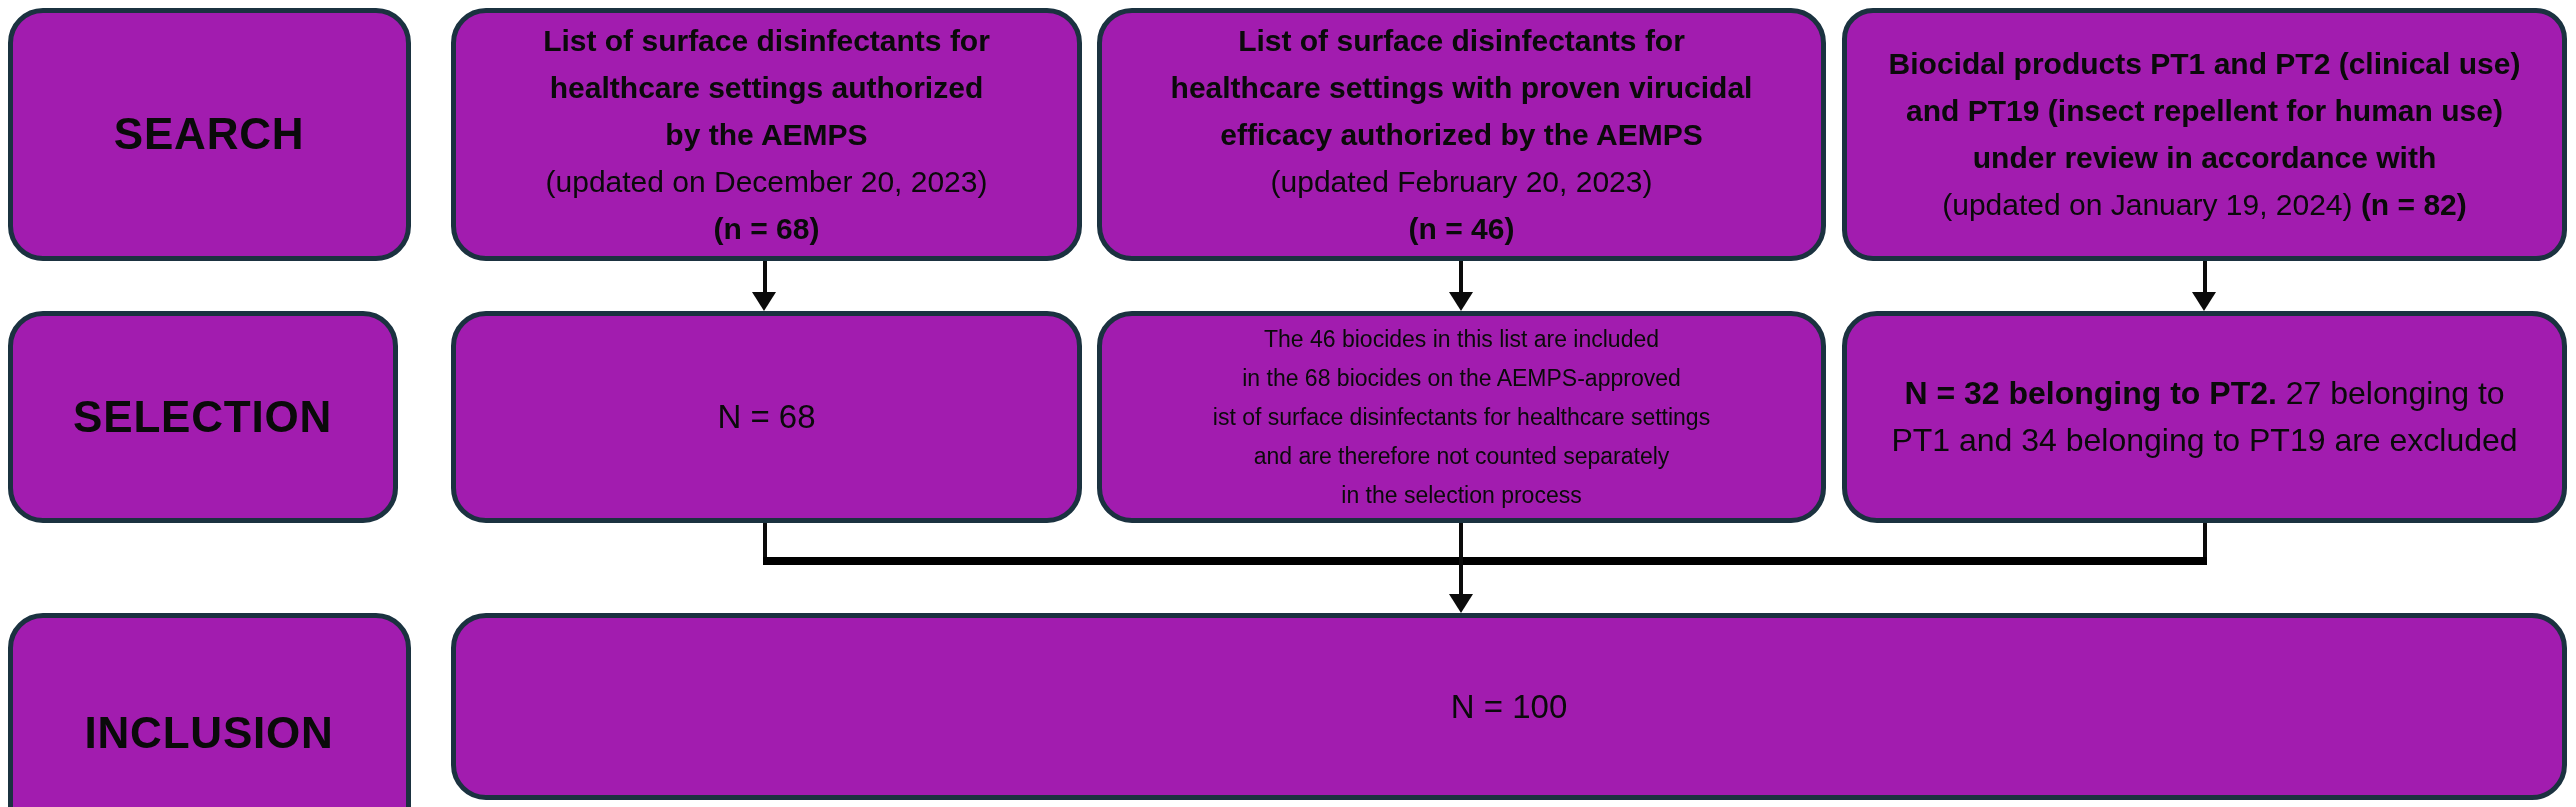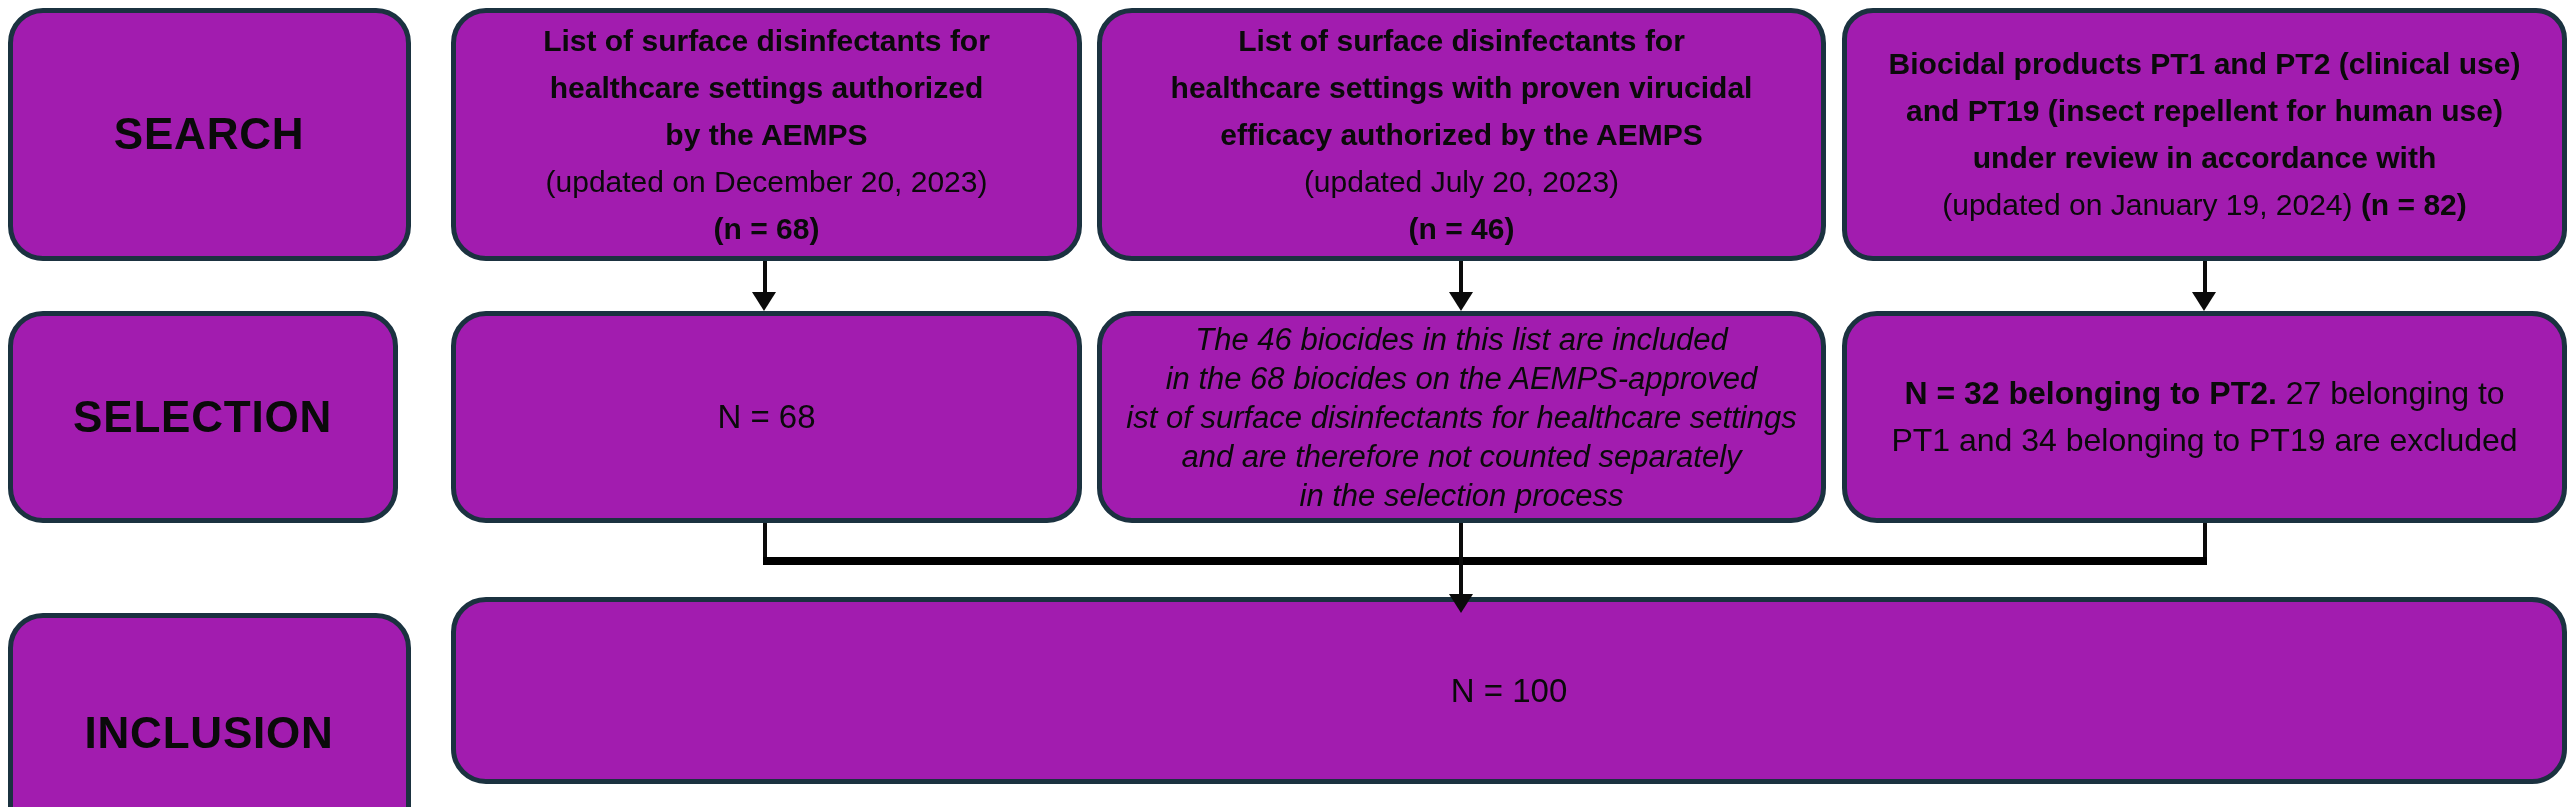--- a/index.html
+++ b/index.html
@@ -34,23 +34,22 @@
     font-size: 44px;
     letter-spacing: 0.8px;
   }
   .boxtext {
     font-size: 30px;
     line-height: 47px;
   }
   .boxtext .tline { white-space: nowrap; }
   .boxtext .b, .boxtext span.b { font-weight: bold; }
   .note-text {
-    font-size: 31px;
+    font-size: 23px;
     line-height: 39px;
-    font-style: italic;
   }
   .pt2-text {
     font-size: 32px;
     line-height: 47px;
     text-align: right;
   }
   .nvalue {
     font-size: 33px;
   }
   
@@ -59,21 +58,21 @@
   #lbl-inclusion { left: 7.6px;  top: 613px; width: 403px; height: 240px; }
   
   #box-s1 { left: 451px;  top: 7.6px; width: 631px; height: 253px; }
   #box-s2 { left: 1097px; top: 7.6px; width: 729px; height: 253px; }
   #box-s3 { left: 1842px; top: 7.6px; width: 725px; height: 253px; border-radius: 31px; }
   
   #box-m1 { left: 451px;  top: 311px; width: 631px; height: 212px; }
   #box-m2 { left: 1097px; top: 311px; width: 729px; height: 212px; padding: 0 4.5px; }
   #box-m3 { left: 1842px; top: 311px; width: 725px; height: 212px; }
   
-  #box-inc { left: 451px; top: 597px; width: 2116px; height: 187px; }
+  #box-inc { left: 451px; top: 613px; width: 2116px; height: 187px; }
 
   
   .vline {
     position: absolute;
     width: 3.8px;
     background: #0b0b0b;
   }
   .arrowhead {
     position: absolute;
     width: 0;
@@ -122,21 +121,21 @@
       <div class="tline"><span class="b">List of surface disinfectants for</span></div>
       <div class="tline"><span class="b">healthcare settings authorized</span></div>
       <div class="tline"><span class="b">by the AEMPS</span></div>
       <div class="tline"><span>(updated on December 20, 2023)</span></div>
       <div class="tline"><span class="b">(n = 68)</span></div>
     </div>
   <div class="flowbox boxtext" id="box-s2">
       <div class="tline"><span class="b">List of surface disinfectants for</span></div>
       <div class="tline"><span class="b">healthcare settings with proven virucidal</span></div>
       <div class="tline"><span class="b">efficacy authorized by the AEMPS</span></div>
-      <div class="tline"><span>(updated July 20, 2023)</span></div>
+      <div class="tline"><span>(updated February 20, 2023)</span></div>
       <div class="tline"><span class="b">(n = 46)</span></div>
     </div>
   <div class="flowbox boxtext" id="box-s3">
       <div class="tline"><span class="b">Biocidal products PT1 and PT2 (clinical use)</span></div>
       <div class="tline"><span class="b">and PT19 (insect repellent for human use)</span></div>
       <div class="tline"><span class="b">under review in accordance with</span></div>
       <div class="tline"><span>(updated on January 19, 2024) </span><span class="b">(n = 82)</span></div>
     </div>
 
   <div class="flowbox nvalue" id="box-m1">

